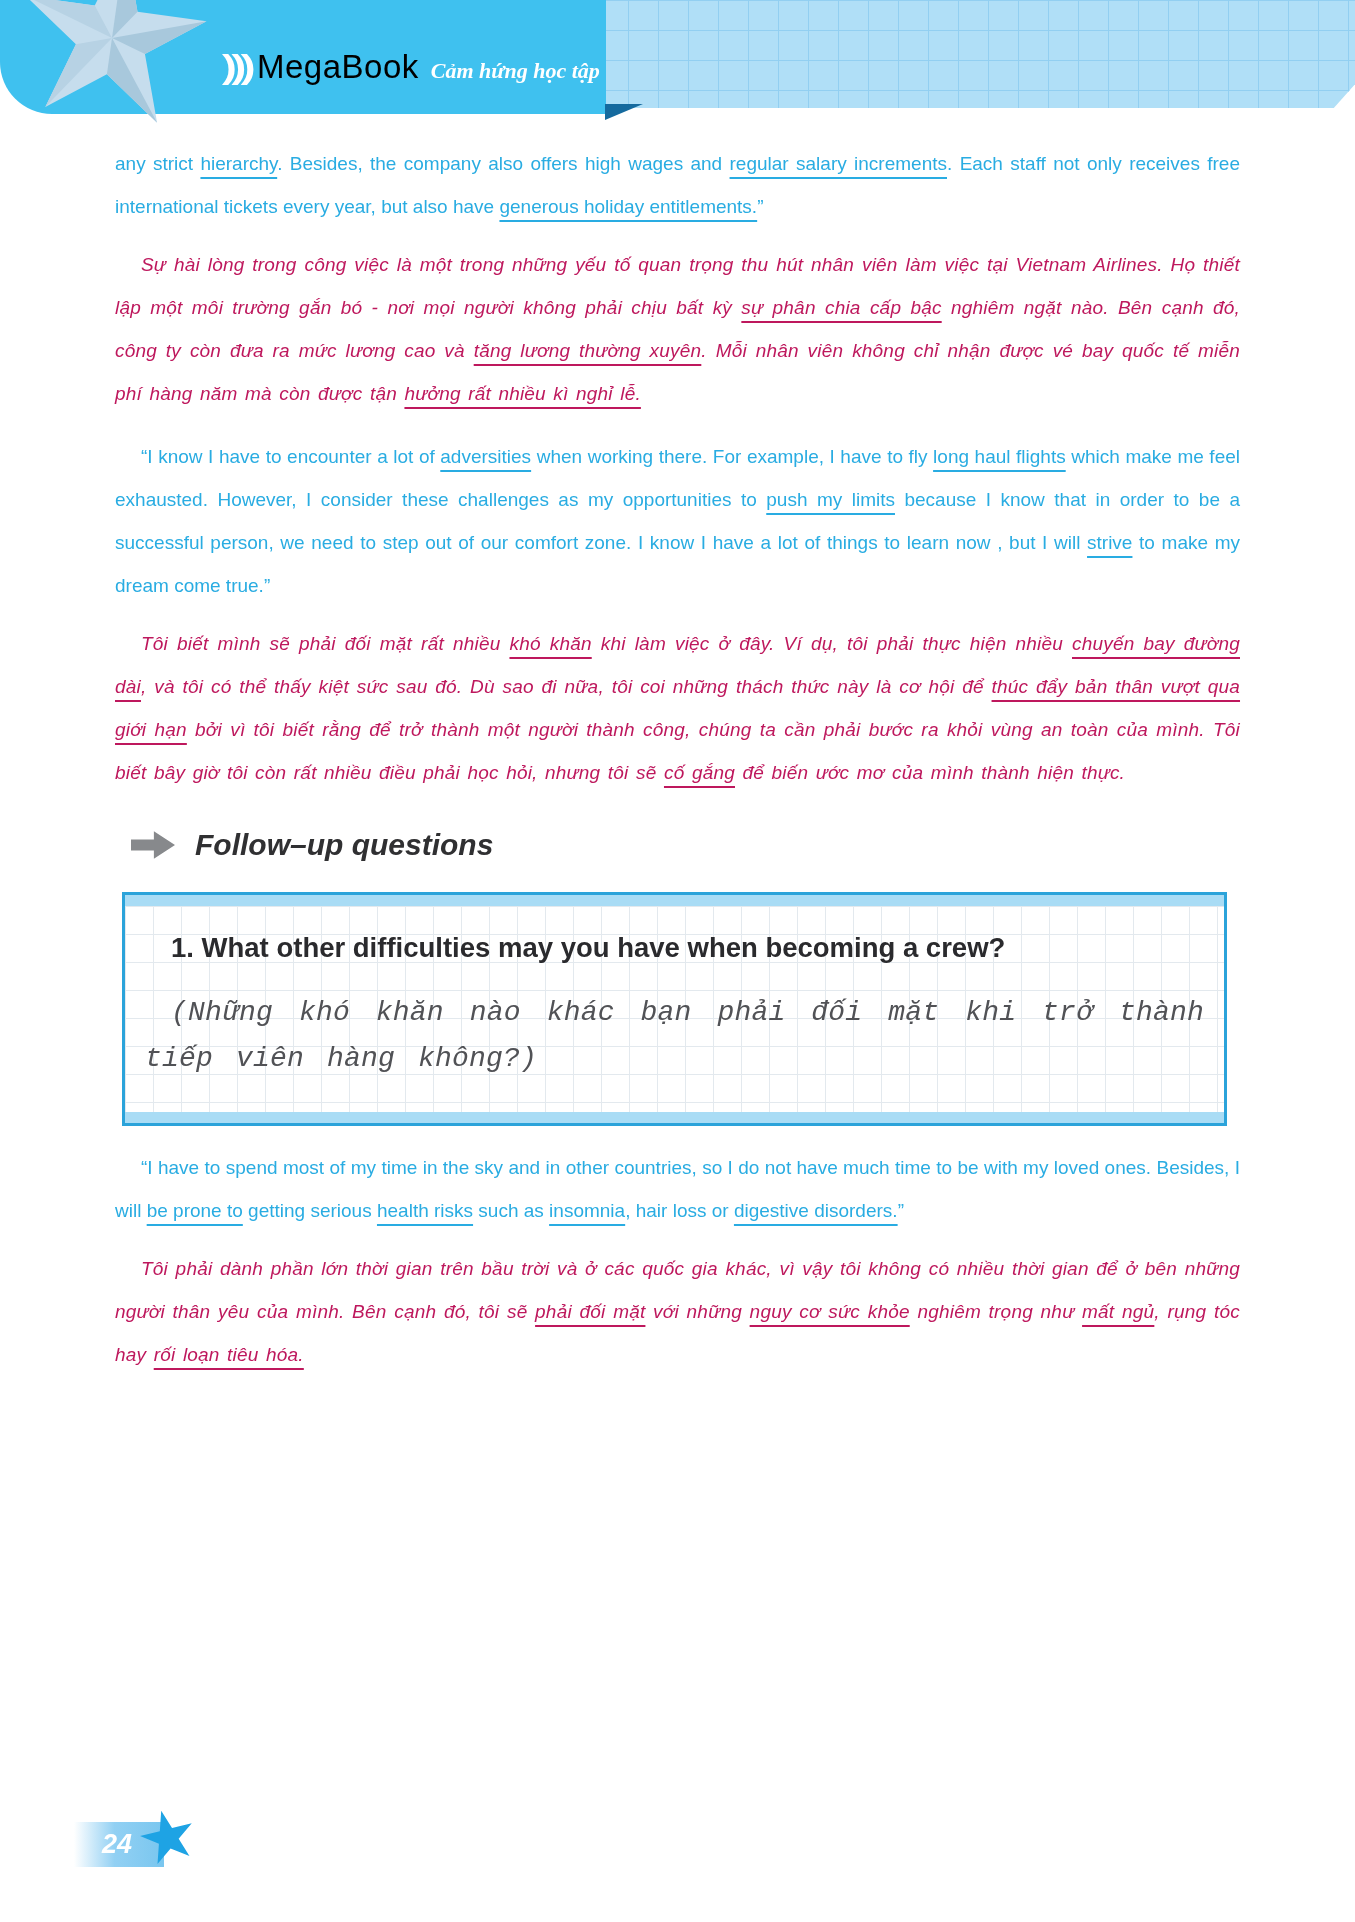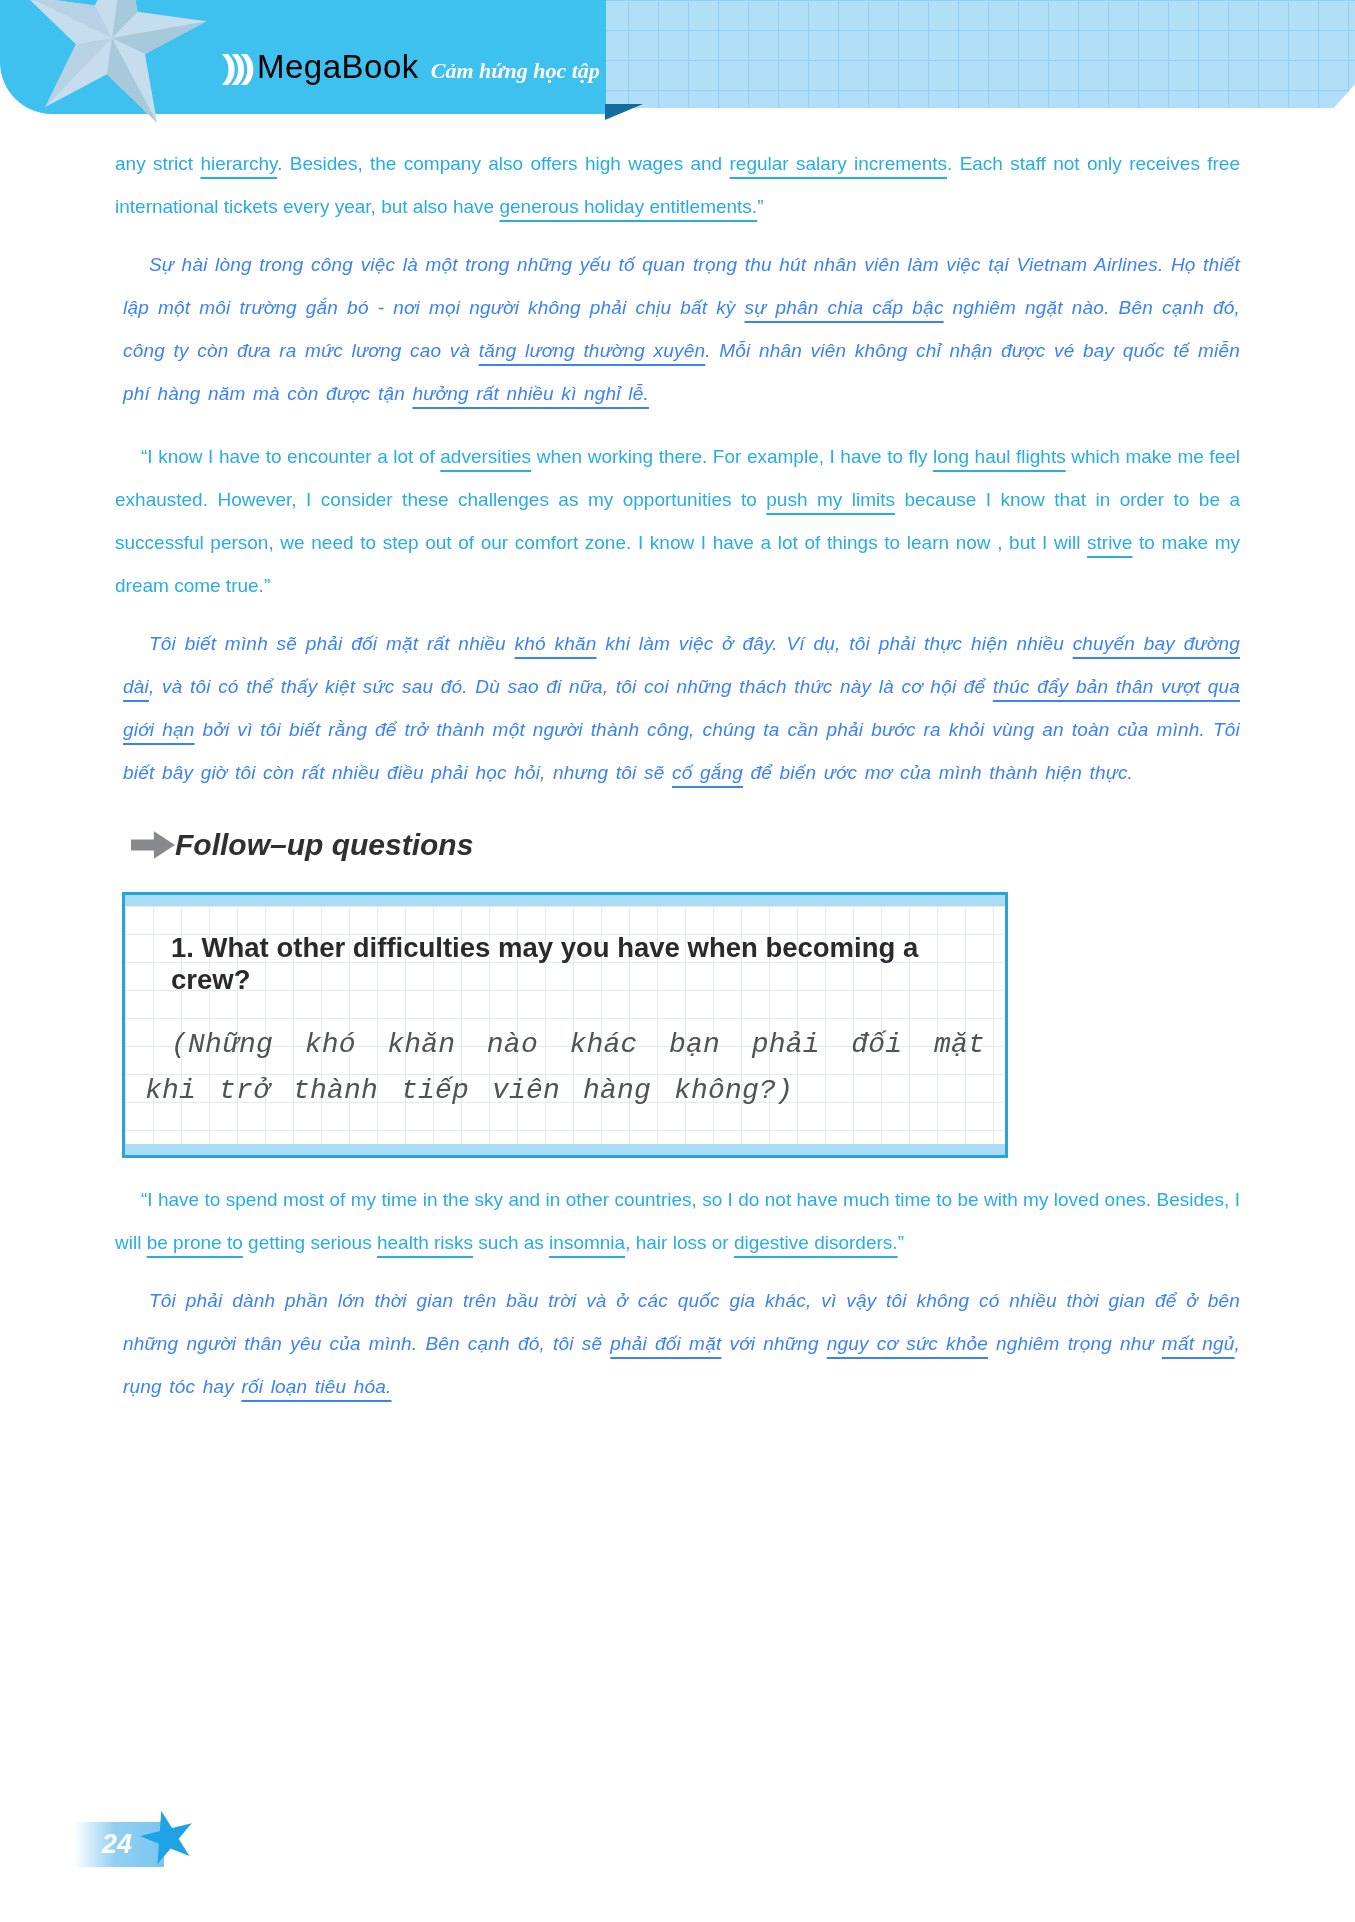--- a/index.html
+++ b/index.html
@@ -37,37 +37,37 @@
   .tagline {
     color:#fff; font-style:italic; font-weight:700; font-size:22px;
     font-family:"Liberation Serif", serif; margin-left:12px;
   }
   .origami-star { position:absolute; left:16px; top:-58px; width:192px; height:192px; }
 
   
   main { padding:0 115px; }
   .para { font-size:19px; line-height:43px; text-align:justify; }
   .p-en { color:#29ace2; }
-  .p-vi { color:#3b82f6; font-style:italic; letter-spacing:0.2px; word-spacing:2px;margin-left:8px; }
+  .p-vi { color:#be185d; font-style:italic; letter-spacing:0.2px; word-spacing:2px; }
   .indent { text-indent:26px; }
   .u { text-decoration-line:underline; text-decoration-thickness:2px; text-underline-offset:7px; }
   .sp-a { margin-top:26px; }
   .sp-b { margin-top:15px; }
   .sp-c { margin-top:20px; }
 
-  .followup { display:flex; align-items:center; gap:0; margin-top:34px; margin-left:16px; }
+  .followup { display:flex; align-items:center; gap:20px; margin-top:34px; margin-left:16px; }
   .arrow-icon {
     width:44px; height:30px; background:#87898c;
     clip-path:polygon(0 32%,52% 32%,52% 4%,100% 50%,52% 96%,52% 68%,0 68%);
   }
   .followup-text { font-size:30px; font-weight:700; font-style:italic; color:#303032; }
 
   
   .qbox {
-    margin-top:30px; margin-left:7px; width:886px;
+    margin-top:30px; margin-left:7px; width:1105px;
     border:3px solid #2ba3da; background:#a9dcf5; padding:11px 0;
   }
   .qbox-inner {
     background-color:#ffffff;
     background-image:
       linear-gradient(to right,#e3e9ee 1px,transparent 1px),
       linear-gradient(to bottom,#e3e9ee 1px,transparent 1px);
     background-size:28px 28px;
     padding:26px 20px 30px 20px; min-height:178px;
   }

